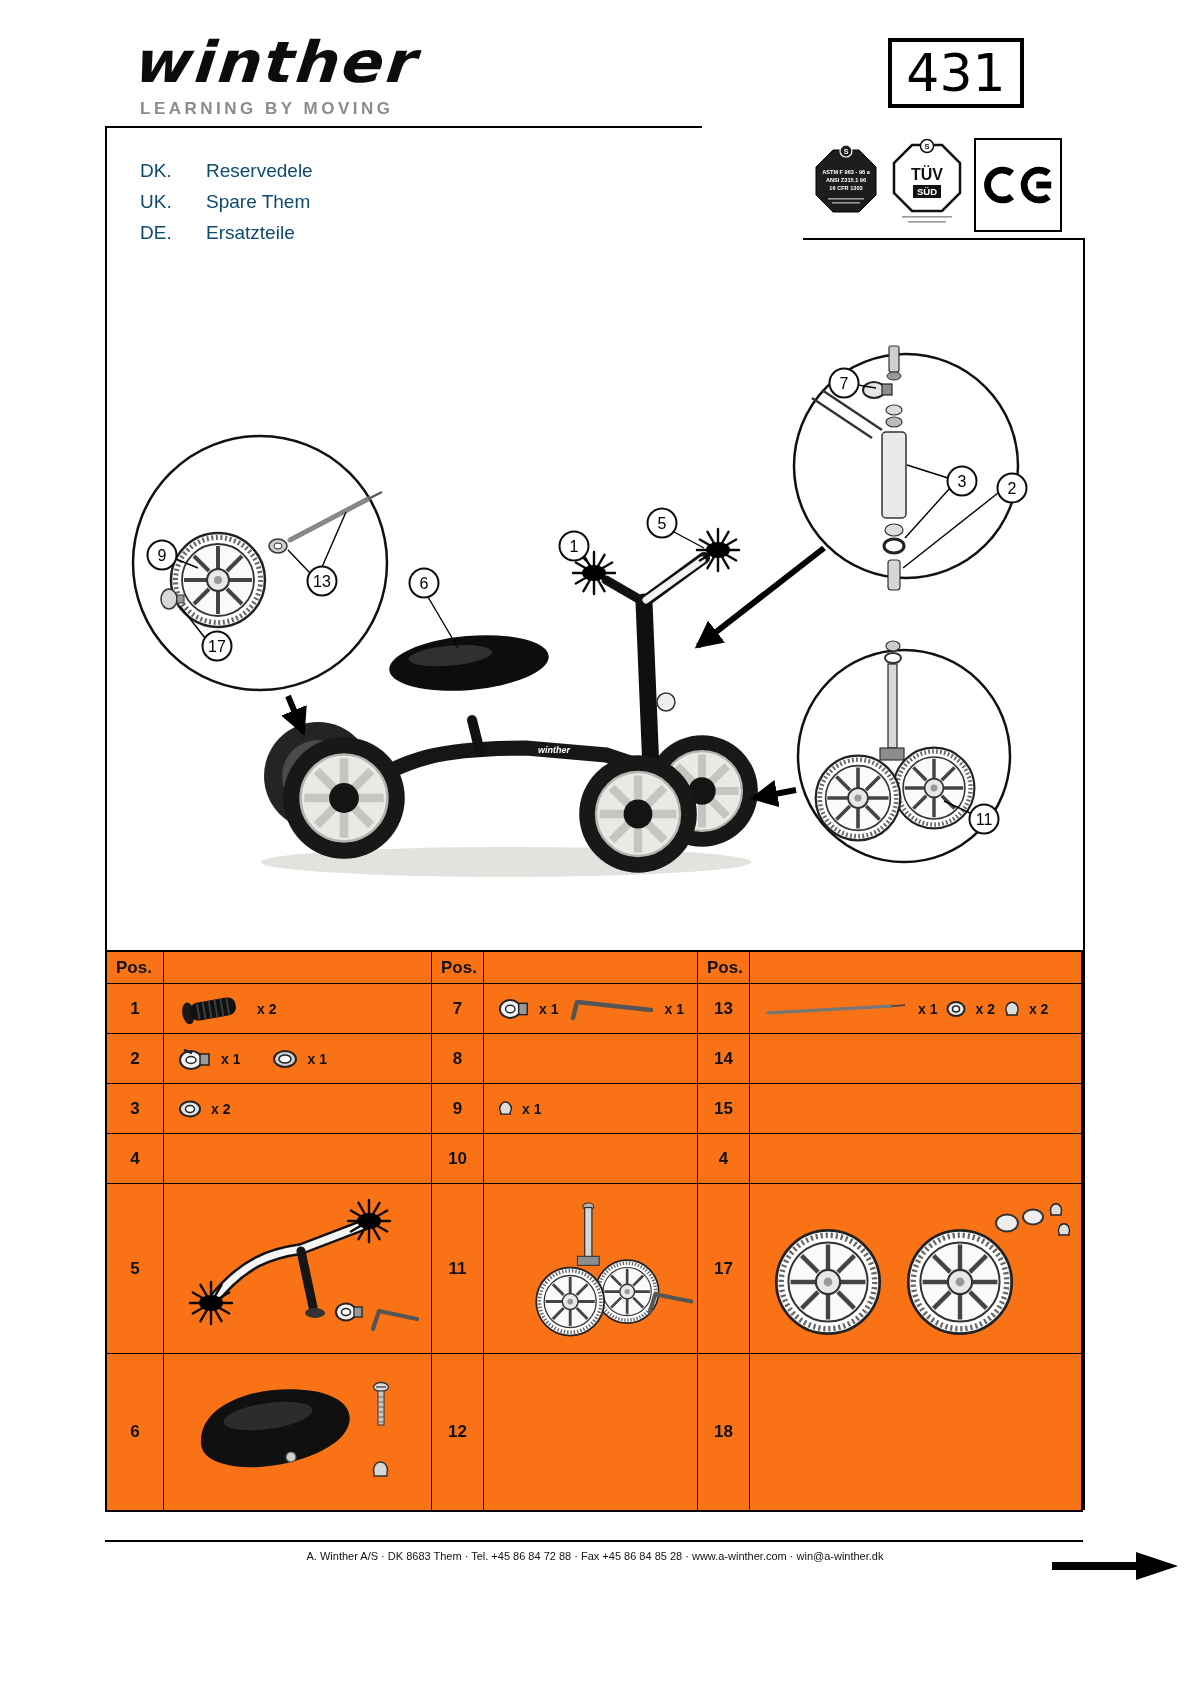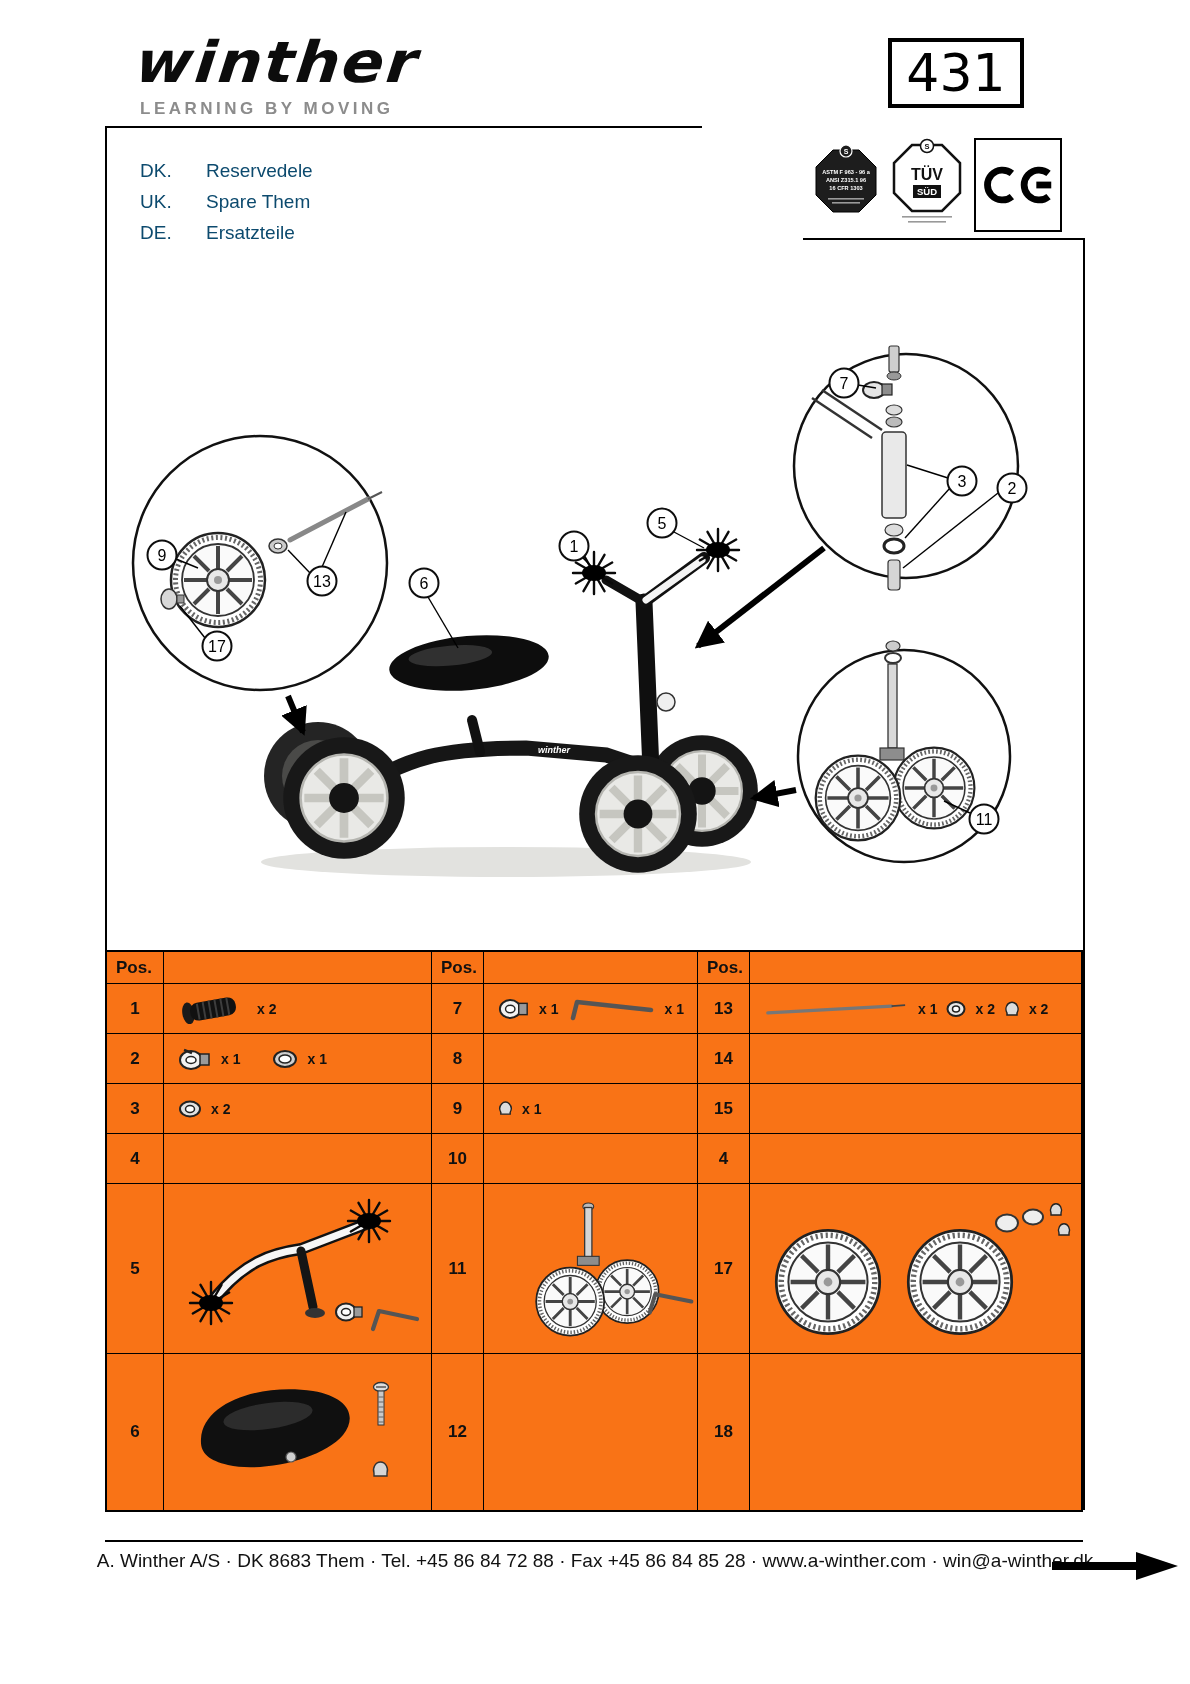--- a/index.html
+++ b/index.html
@@ -52,21 +52,21 @@
   .tcell.lastrow { border-bottom: none; }
   .pos-h { padding-left: 9px; font-weight: bold; font-size: 17px; }
   .pos-c { justify-content: center; font-weight: bold; font-size: 17px; }
   .content { padding-left: 14px; gap: 9px; }
   .content.big { justify-content: center; padding-left: 0; }
   .qty { font-weight: bold; font-size: 14px; white-space: nowrap; }
   .sp { width: 14px; flex: 0 0 auto; }
 
   
   .footer-text { position: absolute; left: 0; top: 1550px; width: 1190px;
-    text-align: center; font-size: 19px; color:#111; }
+    text-align: center; font-size: 11px; color:#111; }
   .footer-arrow { position: absolute; left: 1052px; top: 1548px; }
 </style>
 </head>
 <body>
 
 <div class="page">
 
   <div class="logo">winther</div>
   <div class="tagline">LEARNING BY MOVING</div>
   <div class="model-box">

